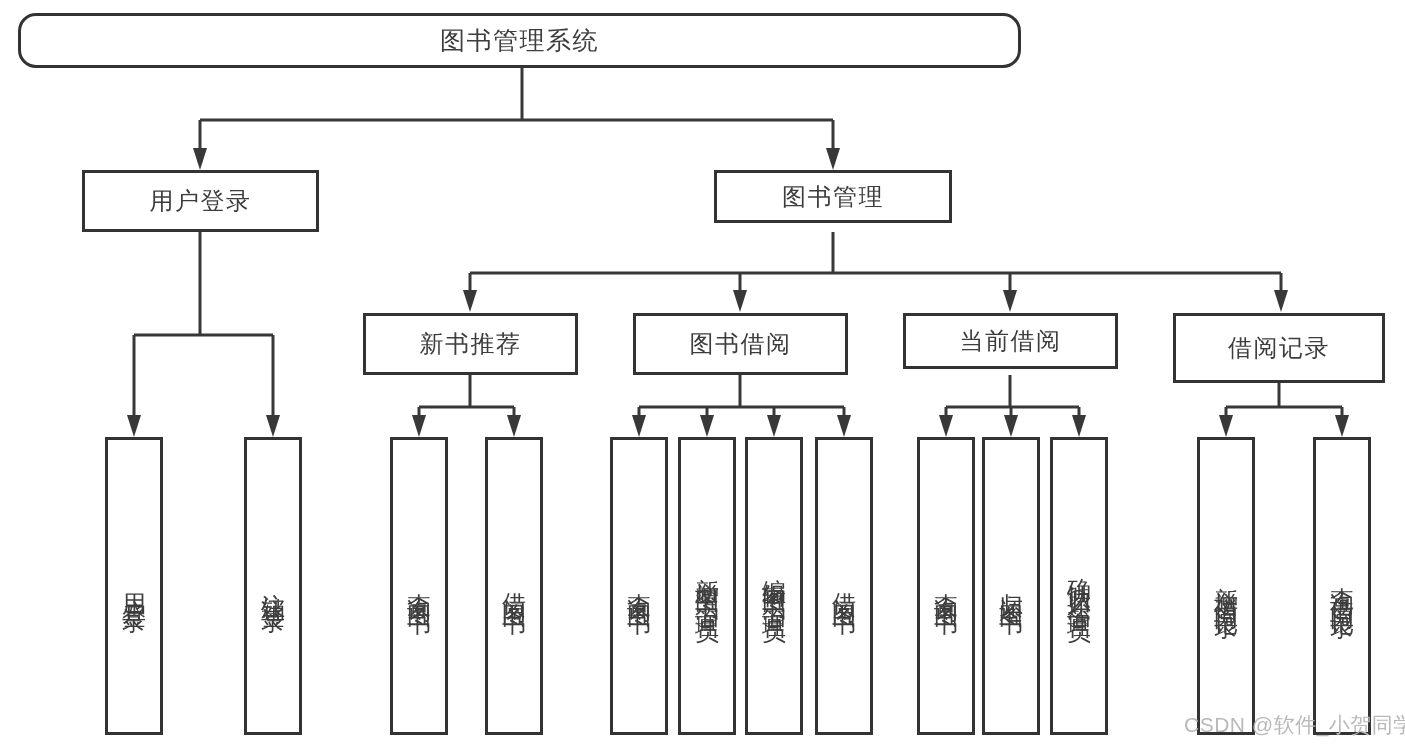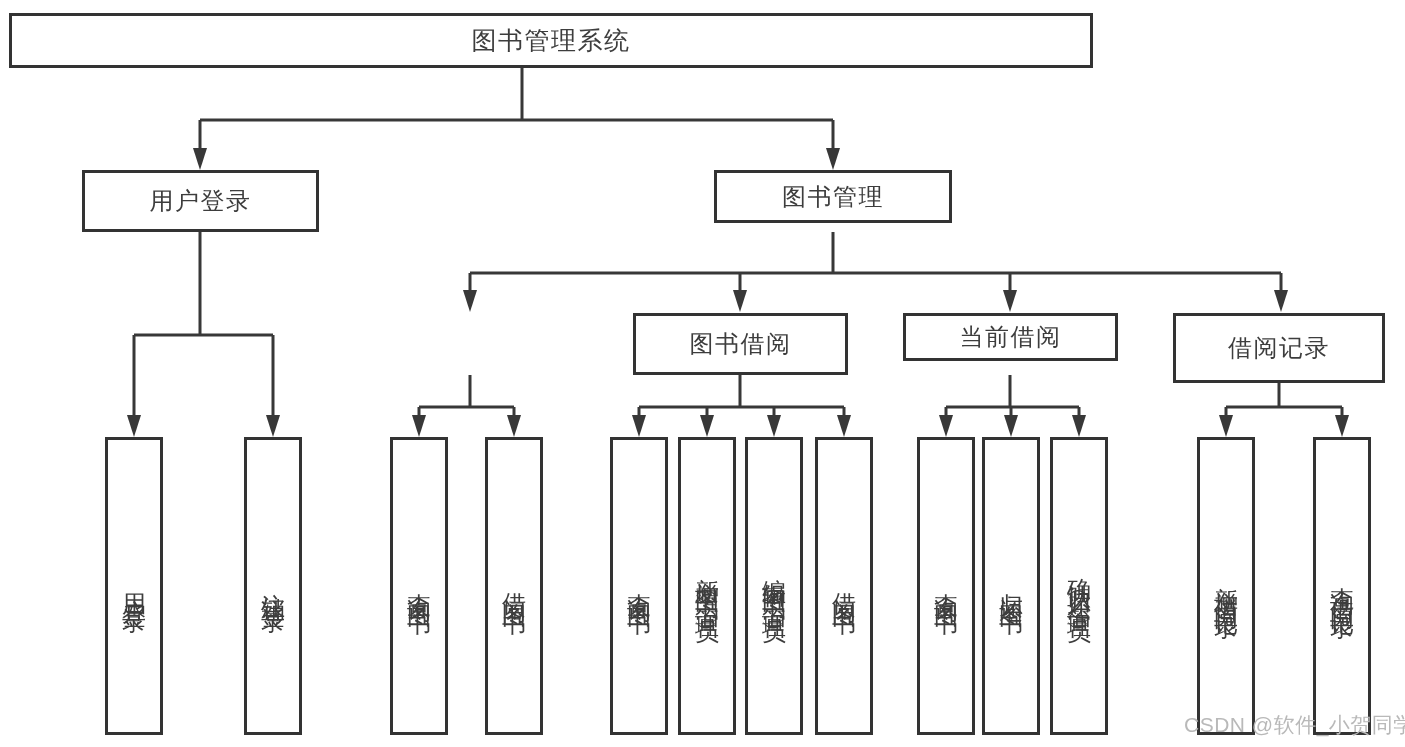--- a/index.html
+++ b/index.html
@@ -26,26 +26,26 @@
   .root{font-size:25px;}
   .vbox span{
     writing-mode:vertical-lr;
     text-orientation:mixed;
     font-size:24px;
     letter-spacing:6px;
     line-height:1;
     color:#3d3d3d;
   }
   
-  .n-root   {left:9px;  top:13px;  width:1084px; height:55px;}
+  .n-root   {left:18px;  top:13px;  width:1003px; height:55px;border-radius:18px;}
   .n-login  {left:82px;  top:170px; width:237px;  height:62px;}
   .n-mgmt   {left:714px; top:170px; width:238px;  height:53px;}
   .n-l3a    {left:363px; top:313px; width:215px;  height:62px;}
   .n-l3b    {left:633px; top:313px; width:215px;  height:62px;}
-  .n-l3c    {left:903px; top:313px; width:215px;  height:48px;align-items:center;}
+  .n-l3c    {left:903px; top:313px; width:215px;  height:56px;align-items:center;}
   .n-l3d    {left:1173px;top:313px; width:212px;  height:70px;}
   .leaf     {top:437px;  width:58px; height:298px;}
   .lf1{left:105px;} .lf2{left:244px;}
   .lf3{left:390px;} .lf4{left:485px;}
   .lf5{left:610px;} .lf6{left:678px;} .lf7{left:745px;} .lf8{left:815px;}
   .lf9{left:917px;} .lf10{left:982px;} .lf11{left:1050px;}
   .lf12{left:1197px;} .lf13{left:1313px;}
   #watermark{
     position:absolute;
     left:1184px;top:711px;
@@ -98,20 +98,23 @@
     <span>图书管理系统</span>
   </div>
 
   <div class="node hbox n-login">
     <span>用户登录</span>
   </div>
   <div class="node hbox n-mgmt">
     <span>图书管理</span>
   </div>
 
+  <div class="node hbox n-l3a">
+    <span>新书推荐</span>
+  </div>
   <div class="node hbox n-l3b">
     <span>图书借阅</span>
   </div>
   <div class="node hbox n-l3c">
     <span>当前借阅</span>
   </div>
   <div class="node hbox n-l3d">
     <span>借阅记录</span>
   </div>
 

